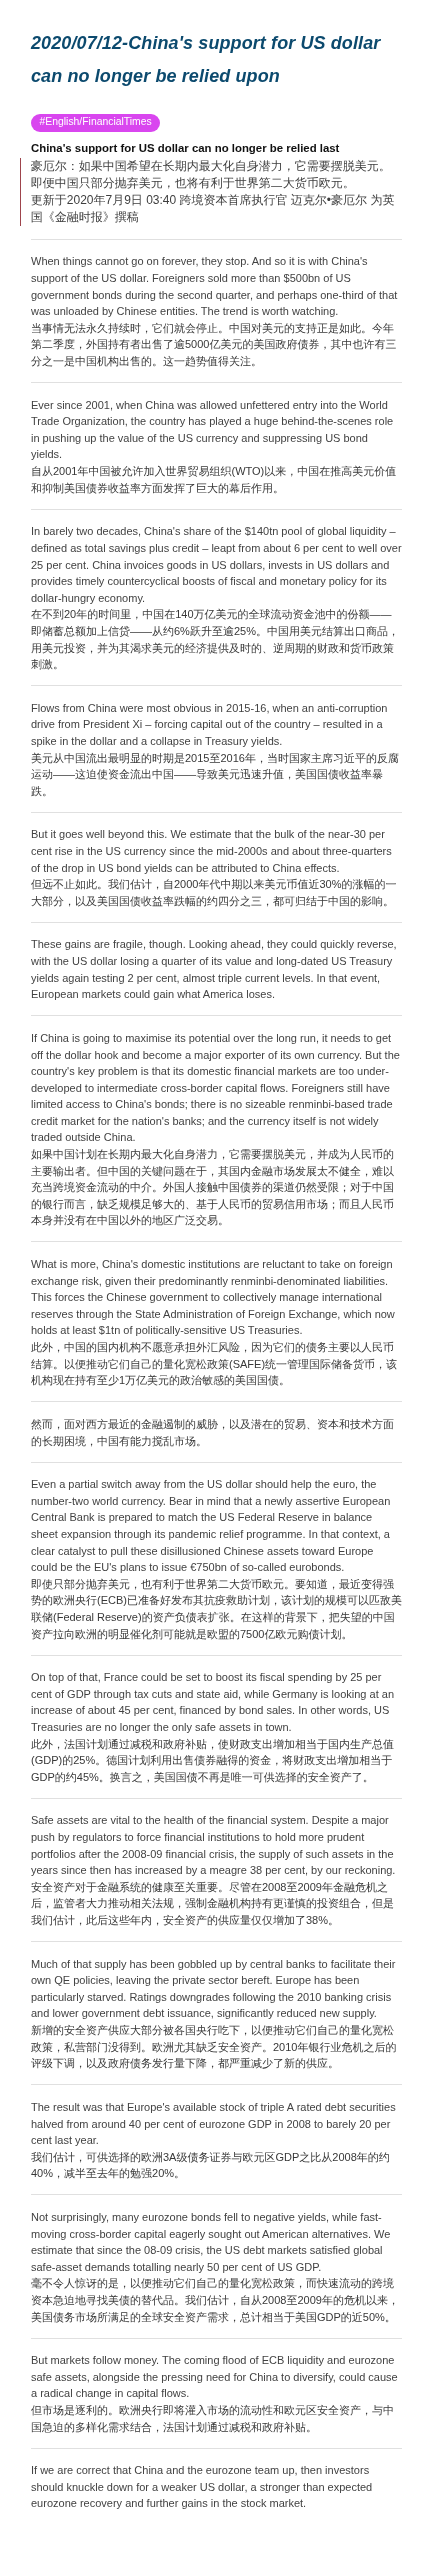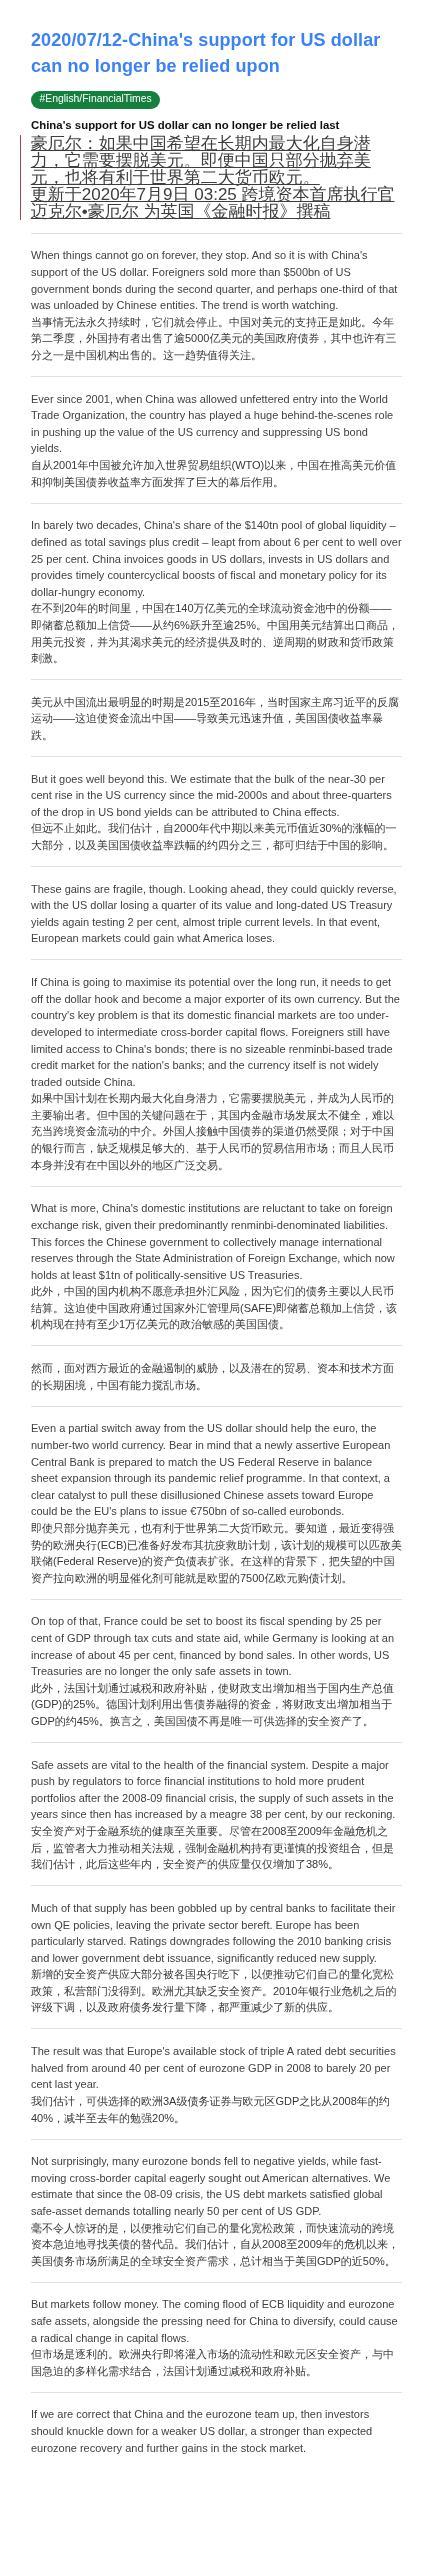--- a/index.html
+++ b/index.html
@@ -15,29 +15,30 @@
     -webkit-font-smoothing: antialiased;
   }
   .page {
     width: 371px;
     margin: 0 auto;
     padding: 27px 0 72px 0;
   }
   h1.title {
     margin: 0;
     font-size: 18px;
-    line-height: 26px;
+    line-height: 33px;
     font-weight: 600;
-    color: #3b82f6;
+    color: #0c4a6e;
     letter-spacing: 0.1px;
+    font-style: italic;
   }
   .tag {
     display: inline-block;
-    margin-top: 12px;
-    background: #15803d;
+    margin-top: 21px;
+    background: #d946ef;
     color: #ffffff;
     font-size: 10.4px;
     line-height: 10.4px;
     padding: 3.3px 8.5px 4.6px 8.5px;
     border-radius: 9.8px;
   }
   .headline {
     margin: 0;
     font-size: 11.4px;
     line-height: 17px;
@@ -47,24 +48,23 @@
   .headline.first {
     margin-top: 7.8px;
   }
   blockquote.lead-quote {
     margin: 1.3px 0 0 -11px;
     padding: 0 0 0 9.8px;
     border-left: 1.3px solid #9e444c;
   }
   blockquote.lead-quote p {
     margin: 0;
-    font-size: 17px;
+    font-size: 12px;
     line-height: 17px;
     color: #3e3e3e;
-    text-decoration: underline;
   }
   hr.divider {
     border: none;
     border-top: 0.7px solid #e0e0e0;
     margin: 12.4px 0 13.7px 0;
     width: 100%;
   }
   section.sec p {
     margin: 0;
     font-size: 11px;
@@ -86,21 +86,21 @@
     <h1 class="title">2020/07/12-China's support for US dollar can no longer be relied upon</h1>
 
     <div class="tag">
       <span>#English/FinancialTimes</span>
     </div>
 
     <p class="headline first">China's support for US dollar can no longer be relied last</p>
 
     <blockquote class="lead-quote">
       <p>豪厄尔：如果中国希望在长期内最大化自身潜力，它需要摆脱美元。即便中国只部分抛弃美元，也将有利于世界第二大货币欧元。</p>
-      <p>更新于2020年7月9日 03:25 跨境资本首席执行官 迈克尔•豪厄尔 为英国《金融时报》撰稿</p>
+      <p>更新于2020年7月9日 03:40 跨境资本首席执行官 迈克尔•豪厄尔 为英国《金融时报》撰稿</p>
     </blockquote>
   </header>
 
   <hr class="divider">
 
   <main>
   <section class="sec">
     <p class="en">When things cannot go on forever, they stop. And so it is with China's support of the US dollar. Foreigners sold more than $500bn of US government bonds during the second quarter, and perhaps one-third of that was unloaded by Chinese entities. The trend is worth watching.</p>
     <p class="zh">当事情无法永久持续时，它们就会停止。中国对美元的支持正是如此。今年第二季度，外国持有者出售了逾5000亿美元的美国政府债券，其中也许有三分之一是中国机构出售的。这一趋势值得关注。</p>
   </section>
@@ -112,20 +112,21 @@
   </section>
   <hr class="divider">
 
   <section class="sec">
     <p class="en">In barely two decades, China's share of the $140tn pool of global liquidity – defined as total savings plus credit – leapt from about 6 per cent to well over 25 per cent. China invoices goods in US dollars, invests in US dollars and provides timely countercyclical boosts of fiscal and monetary policy for its dollar-hungry economy.</p>
     <p class="zh">在不到20年的时间里，中国在140万亿美元的全球流动资金池中的份额——即储蓄总额加上信贷——从约6%跃升至逾25%。中国用美元结算出口商品，用美元投资，并为其渴求美元的经济提供及时的、逆周期的财政和货币政策刺激。</p>
   </section>
   <hr class="divider">
 
   <section class="sec">
+    <p class="en">Flows from China were most obvious in 2015-16, when an anti-corruption drive from President Xi – forcing capital out of the country – resulted in a spike in the dollar and a collapse in Treasury yields.</p>
     <p class="zh">美元从中国流出最明显的时期是2015至2016年，当时国家主席习近平的反腐运动——这迫使资金流出中国——导致美元迅速升值，美国国债收益率暴跌。</p>
   </section>
   <hr class="divider">
 
   <section class="sec">
     <p class="en">But it goes well beyond this. We estimate that the bulk of the near-30 per cent rise in the US currency since the mid-2000s and about three-quarters of the drop in US bond yields can be attributed to China effects.</p>
     <p class="zh">但远不止如此。我们估计，自2000年代中期以来美元币值近30%的涨幅的一大部分，以及美国国债收益率跌幅的约四分之三，都可归结于中国的影响。</p>
   </section>
   <hr class="divider">
 
@@ -135,21 +136,21 @@
   <hr class="divider">
 
   <section class="sec">
     <p class="en">If China is going to maximise its potential over the long run, it needs to get off the dollar hook and become a major exporter of its own currency. But the country's key problem is that its domestic financial markets are too under-developed to intermediate cross-border capital flows. Foreigners still have limited access to China's bonds; there is no sizeable renminbi-based trade credit market for the nation's banks; and the currency itself is not widely traded outside China.</p>
     <p class="zh">如果中国计划在长期内最大化自身潜力，它需要摆脱美元，并成为人民币的主要输出者。但中国的关键问题在于，其国内金融市场发展太不健全，难以充当跨境资金流动的中介。外国人接触中国债券的渠道仍然受限；对于中国的银行而言，缺乏规模足够大的、基于人民币的贸易信用市场；而且人民币本身并没有在中国以外的地区广泛交易。</p>
   </section>
   <hr class="divider">
 
   <section class="sec">
     <p class="en">What is more, China's domestic institutions are reluctant to take on foreign exchange risk, given their predominantly renminbi-denominated liabilities. This forces the Chinese government to collectively manage international reserves through the State Administration of Foreign Exchange, which now holds at least $1tn of politically-sensitive US Treasuries.</p>
-    <p class="zh">此外，中国的国内机构不愿意承担外汇风险，因为它们的债务主要以人民币结算。这迫使中国政府通过国家外汇管理局(SAFE)即储蓄总额加上信贷，该机构现在持有至少1万亿美元的政治敏感的美国国债。</p>
+    <p class="zh">此外，中国的国内机构不愿意承担外汇风险，因为它们的债务主要以人民币结算。以便推动它们自己的量化宽松政策(SAFE)统一管理国际储备货币，该机构现在持有至少1万亿美元的政治敏感的美国国债。</p>
   </section>
   <hr class="divider">
 
   <section class="sec">
     <p class="zh">然而，面对西方最近的金融遏制的威胁，以及潜在的贸易、资本和技术方面的长期困境，中国有能力搅乱市场。</p>
   </section>
   <hr class="divider">
 
   <section class="sec">
     <p class="en">Even a partial switch away from the US dollar should help the euro, the number-two world currency. Bear in mind that a newly assertive European Central Bank is prepared to match the US Federal Reserve in balance sheet expansion through its pandemic relief programme. In that context, a clear catalyst to pull these disillusioned Chinese assets toward Europe could be the EU's plans to issue €750bn of so-called eurobonds.</p>

